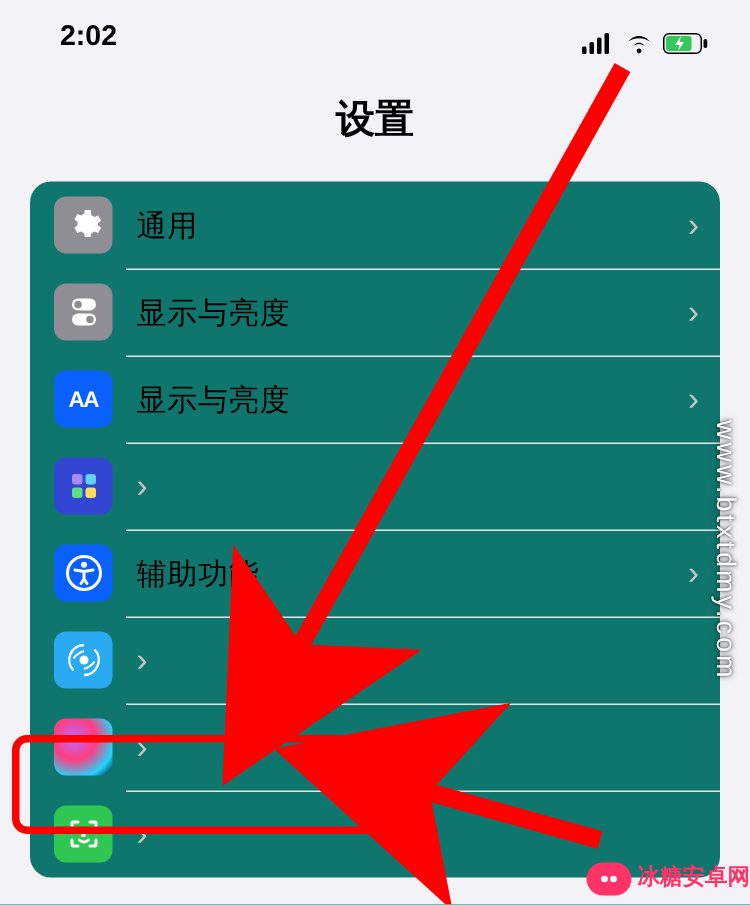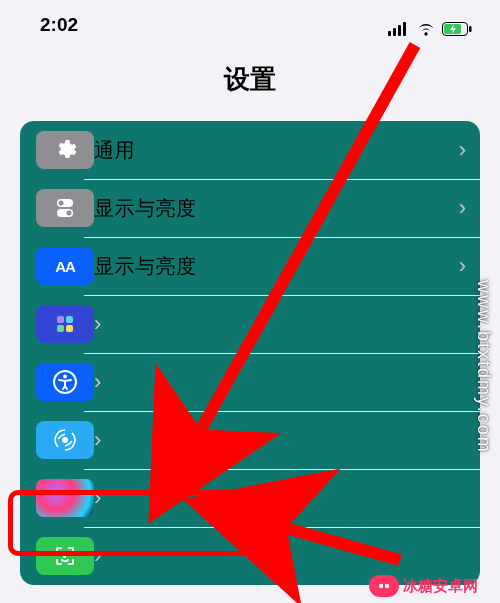--- a/index.html
+++ b/index.html
@@ -42,23 +42,24 @@
     position: relative;
   }
   .row + .row::before {
     content: "";
     position: absolute;
     left: 64px; right: 0; top: 0;
     height: 1px;
     background: #e3e3e8;
   }
   .icon-box {
-    width: 58px; height: 38px;
+    width: 39px; height: 38px;
     border-radius: 8px;
     display: flex; align-items: center; justify-content: center;
+    margin-right: 16px;
     flex-shrink: 0;
   }
   .label {
     flex: 1;
     font-size: 20px;
     color: #000;
     letter-spacing: 0.5px;
   }
   .chevron { color: #c6c6c8; font-size: 22px; font-weight: 300; }
   .highlight-box {
@@ -78,22 +79,22 @@
     right: 6px; top: 280px;
     writing-mode: vertical-rl;
     font-size: 18px;
     color: #fff;
     letter-spacing: 2px;
     text-shadow: 0 0 4px rgba(0,0,0,.55), 0 0 2px rgba(0,0,0,.7);
     z-index: 7;
   }
   .brand {
     position: absolute;
-    right: 22px; bottom: 6px;
-    display: flex; align-items: center; gap: 4px;
+    right: 0; bottom: 6px;
+    display: flex; align-items: flex-start; gap: 4px;
     z-index: 7;
   }
   .brand-badge {
     background: #ff3366;
     color: #fff;
     border-radius: 15px;
     padding: 4px 8px;
     display: flex; align-items: center; gap: 3px;
   }
   .brand-text { font-size: 15px; font-weight: 700; color: #ff3366; }
@@ -171,20 +172,21 @@
   </div>
 
   <div class="row">
     <div class="icon-box" style="background:#0a60ff">
       <svg width="26" height="26" viewBox="0 0 26 26" fill="none">
           <circle cx="13" cy="13" r="11" stroke="#fff" stroke-width="2"></circle>
           <circle cx="13" cy="7.5" r="2" fill="#fff"></circle>
           <path d="M7 11l6 1 6-1M13 12v5M11 20l2-3 2 3" stroke="#fff" stroke-width="2" stroke-linecap="round"></path>
         </svg>
     </div>
+    <span class="label">辅助功能</span>
     <span class="chevron">›</span>
   </div>
 
   <div class="row">
     <div class="icon-box" style="background:#29aaf2">
       <svg width="24" height="24" viewBox="0 0 24 24" fill="#fff">
           <circle cx="12" cy="12" r="3"></circle>
           <g stroke="#fff" stroke-width="2">
             <path d="M12 4v0M12 20v0M4 12h0M20 12h0"></path>
           </g>

